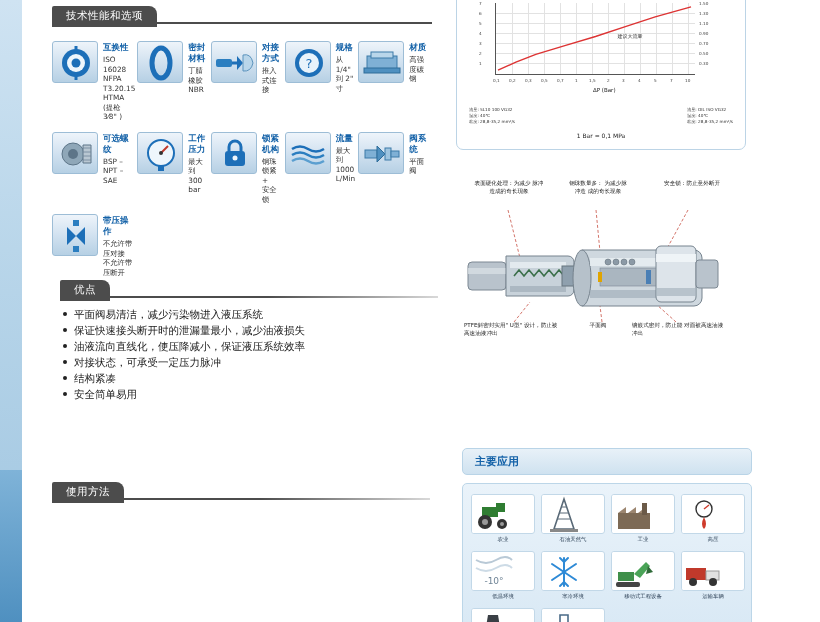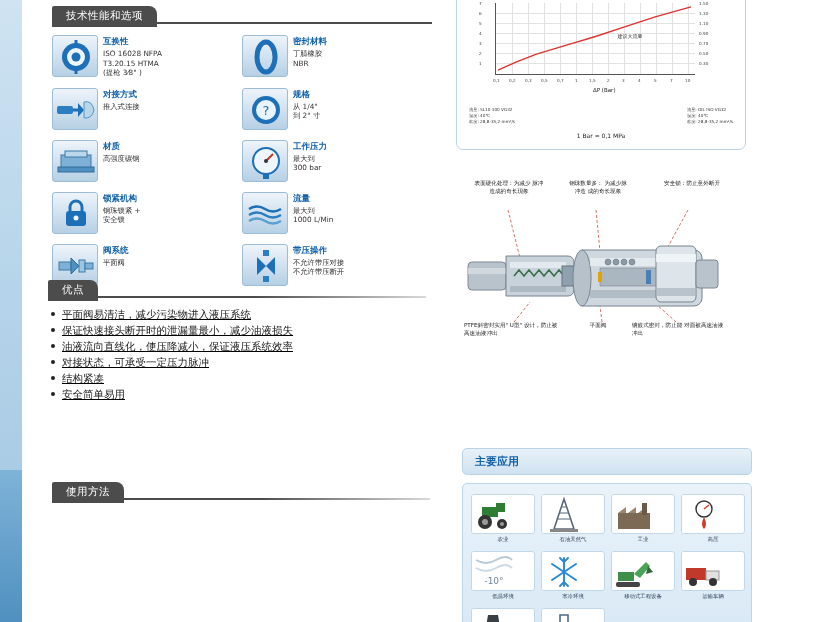--- a/index.html
+++ b/index.html
@@ -47,24 +47,24 @@
     left: 0; right: 0; bottom: 0;
     height: 2px;
     background: #4c4c4c;
   }
   .tab-rule.grad {
     background: linear-gradient(to right, #4c4c4c 0%, #4c4c4c 55%, #d9d9d9 100%);
   }
   #spec-section { position: absolute; left: 30px; top: 4px; width: 380px; }
   #spec-grid {
     display: grid;
-    grid-template-columns: 1fr 1fr;
+    grid-template-columns: 1fr 1fr 1fr 1fr 1fr;
     row-gap: 0px;
     column-gap: 0px;
-    margin-top: 6px;
+    margin-top: 12px;
   }
   .spec-cell {
     display: flex;
     align-items: flex-start;
     padding: 5px 2px 5px 0;
     min-height: 52px;
   }
   .icon-box {
     width: 46px; height: 42px;
     flex: 0 0 46px;
@@ -83,21 +83,21 @@
     line-height: 11px;
     margin-bottom: 2px;
   }
   .spec-val {
     font-size: 7.3px;
     color: #333;
     line-height: 9.5px;
     white-space: pre-line;
   }
   
-  #adv-section { position: absolute; left: 26px; top: 278px; width: 378px; text-decoration: underline; }
+  #adv-section { position: absolute; left: 38px; top: 278px; width: 378px; }
   #use-section { position: absolute; left: 30px; top: 480px; width: 378px; }
   ul.bullets {
     list-style: none;
     margin: 8px 0 0 0; padding: 0;
   }
   ul.bullets li {
     font-size: 10.5px;
     color: #1a1a1a;
     line-height: 16px;
     padding-left: 14px;
@@ -279,20 +279,35 @@
               <rect x="12" y="10" width="22" height="6" fill="#b9d6ea" stroke="#3c7aa8"></rect>
               <rect x="5" y="26" width="36" height="5" fill="#4f90c0" stroke="#2f6d99"></rect>
             </svg>
           </div>
           <div class="spec-txt">
             <div class="spec-title">材质</div>
             <div class="spec-val">高强度碳钢</div>
           </div>
         </div>
 
+        <div class="spec-cell">
+          <div class="icon-box">
+            <svg width="46" height="42" viewBox="0 0 46 42">
+              <circle cx="20" cy="21" r="11" fill="#8fa7b8" stroke="#5d7588"></circle>
+              <circle cx="20" cy="21" r="5" fill="#5d7588"></circle>
+              <path d="M30 12 h8 v18 h-8 z" fill="#b9c7d2" stroke="#5d7588"></path>
+              <path d="M30 15 h8 M30 19 h8 M30 23 h8 M30 27 h8" stroke="#6f8799" stroke-width="0.8"></path>
+            </svg>
+          </div>
+          <div class="spec-txt">
+            <div class="spec-title">可选螺纹</div>
+            <div class="spec-val">BSP – NPT –
+SAE</div>
+          </div>
+        </div>
 
         <div class="spec-cell">
           <div class="icon-box">
             <svg width="46" height="42" viewBox="0 0 46 42">
               <circle cx="23" cy="20" r="13" fill="#eef6fc" stroke="#1d6fb8" stroke-width="2"></circle>
               <path d="M23 20 L30 13" stroke="#c0392b" stroke-width="2"></path>
               <circle cx="23" cy="20" r="2" fill="#333"></circle>
               <rect x="20" y="33" width="6" height="5" fill="#1d6fb8"></rect>
             </svg>
           </div>

